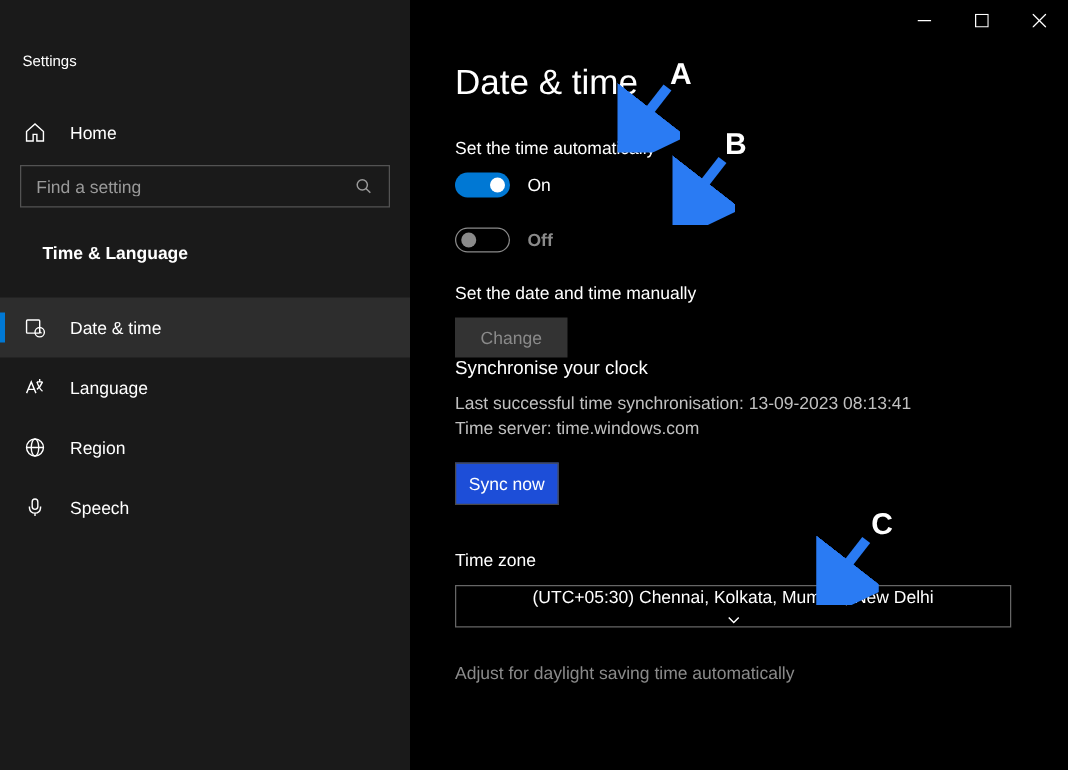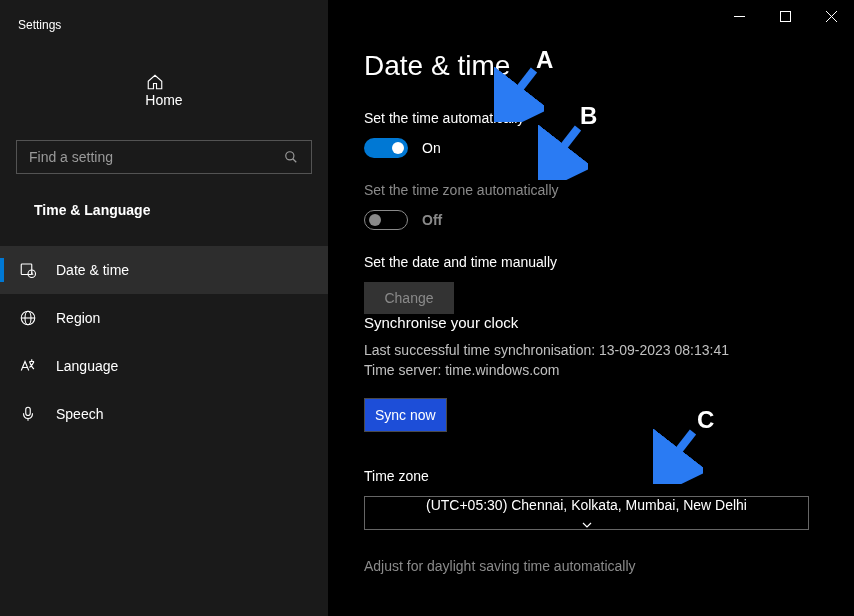--- a/index.html
+++ b/index.html
@@ -1,21 +1,21 @@
 <!DOCTYPE html>
 <html><head>
   <meta charset="utf-8">
   <style>
     * { margin: 0; padding: 0; box-sizing: border-box; font-family: "Segoe UI", sans-serif; }
     body { width: 854px; height: 616px; background: #000; color: #fff; overflow: hidden; display: flex; position: relative; }
     
     .sidebar { width: 328px; height: 100%; background: #1a1a1a; padding: 18px 0 0 0; }
-    .app-title { font-size: 12px; font-weight: 400; padding-left: 18px; margin-bottom: 40px; color: #fff; }
-    
-    .home-row { display: flex; align-items: center; padding: 0 18px; margin-bottom: 32px; cursor: pointer; flex-direction: column; }
+    .app-title { font-size: 12px; font-weight: 400; padding-left: 18px; margin-bottom: 40px; color: #fff; margin-top: 24px; }
+    
+    .home-row { display: flex; align-items: center; padding: 0 18px; margin-bottom: 16px; cursor: pointer; }
     .home-row .icon { width: 20px; height: 20px; margin-right: 18px; display: flex; align-items: center; justify-content: center; }
     .home-row .label { font-size: 14px; color: #fff; }
     
     .search-box { margin: 0 16px 28px 16px; height: 34px; border: 1px solid #535353; background: transparent; display: flex; align-items: center; padding: 0 12px; }
     .search-box input { flex: 1; background: transparent; border: none; outline: none; color: #fff; font-size: 14px; }
     .search-box input::placeholder { color: #9a9a9a; }
     .search-box .search-icon { width: 16px; height: 16px; display: flex; align-items: center; justify-content: center; }
     
     .section-title { font-size: 14px; font-weight: 600; padding-left: 34px; margin-bottom: 28px; color: #fff; }
     
@@ -94,36 +94,36 @@
           <circle cx="17" cy="17" r="5"></circle>
           <path d="M17 15 L17 17 L19 18"></path>
         </svg>
     </span>
     <span class="label">Date &amp; time</span>
   </div>
 
   <div class="nav-item">
     <span class="icon">
       <svg width="18" height="18" viewBox="0 0 24 24" fill="none" stroke="#fff" stroke-width="1.5">
+          <path d="M3 18 L8 6 L13 18 M5 14 L11 14"></path>
+          <path d="M14 6 L20 6 M17 6 L17 3 M14 6 Q17 14 20 16 M20 6 Q18 11 14 14"></path>
+        </svg>
+    </span>
+    <span class="label">Language</span>
+  </div>
+
+  <div class="nav-item">
+    <span class="icon">
+      <svg width="18" height="18" viewBox="0 0 24 24" fill="none" stroke="#fff" stroke-width="1.5">
           <circle cx="12" cy="12" r="9"></circle>
           <ellipse cx="12" cy="12" rx="4" ry="9"></ellipse>
           <line x1="3" y1="12" x2="21" y2="12"></line>
         </svg>
     </span>
     <span class="label">Region</span>
-  </div>
-
-  <div class="nav-item">
-    <span class="icon">
-      <svg width="18" height="18" viewBox="0 0 24 24" fill="none" stroke="#fff" stroke-width="1.5">
-          <path d="M3 18 L8 6 L13 18 M5 14 L11 14"></path>
-          <path d="M14 6 L20 6 M17 6 L17 3 M14 6 Q17 14 20 16 M20 6 Q18 11 14 14"></path>
-        </svg>
-    </span>
-    <span class="label">Language</span>
   </div>
 
   <div class="nav-item">
     <span class="icon">
       <svg width="18" height="18" viewBox="0 0 24 24" fill="none" stroke="#fff" stroke-width="1.5">
           <rect x="9" y="3" width="6" height="11" rx="3"></rect>
           <path d="M6 11 Q6 18 12 18 Q18 18 18 11 M12 18 L12 21"></path>
         </svg>
     </span>
     <span class="label">Speech</span>
@@ -154,21 +154,20 @@
     <h1 class="page-heading">Date &amp; time</h1>
     
     <div class="setting-label">Set the time automatically</div>
     <div class="toggle-row">
       <div class="toggle on">
           <div class="knob"></div>
         </div>
       <span class="toggle-text">On</span>
     </div>
     
-    <div class="setting-label disabled">Set the time zone automatically</div>
     <div class="toggle-row disabled">
       <div class="toggle off">
           <div class="knob"></div>
         </div>
       <span class="toggle-text">Off</span>
     </div>
     
     <div class="setting-label">Set the date and time manually</div>
     <button class="change-btn">Change</button>
     

